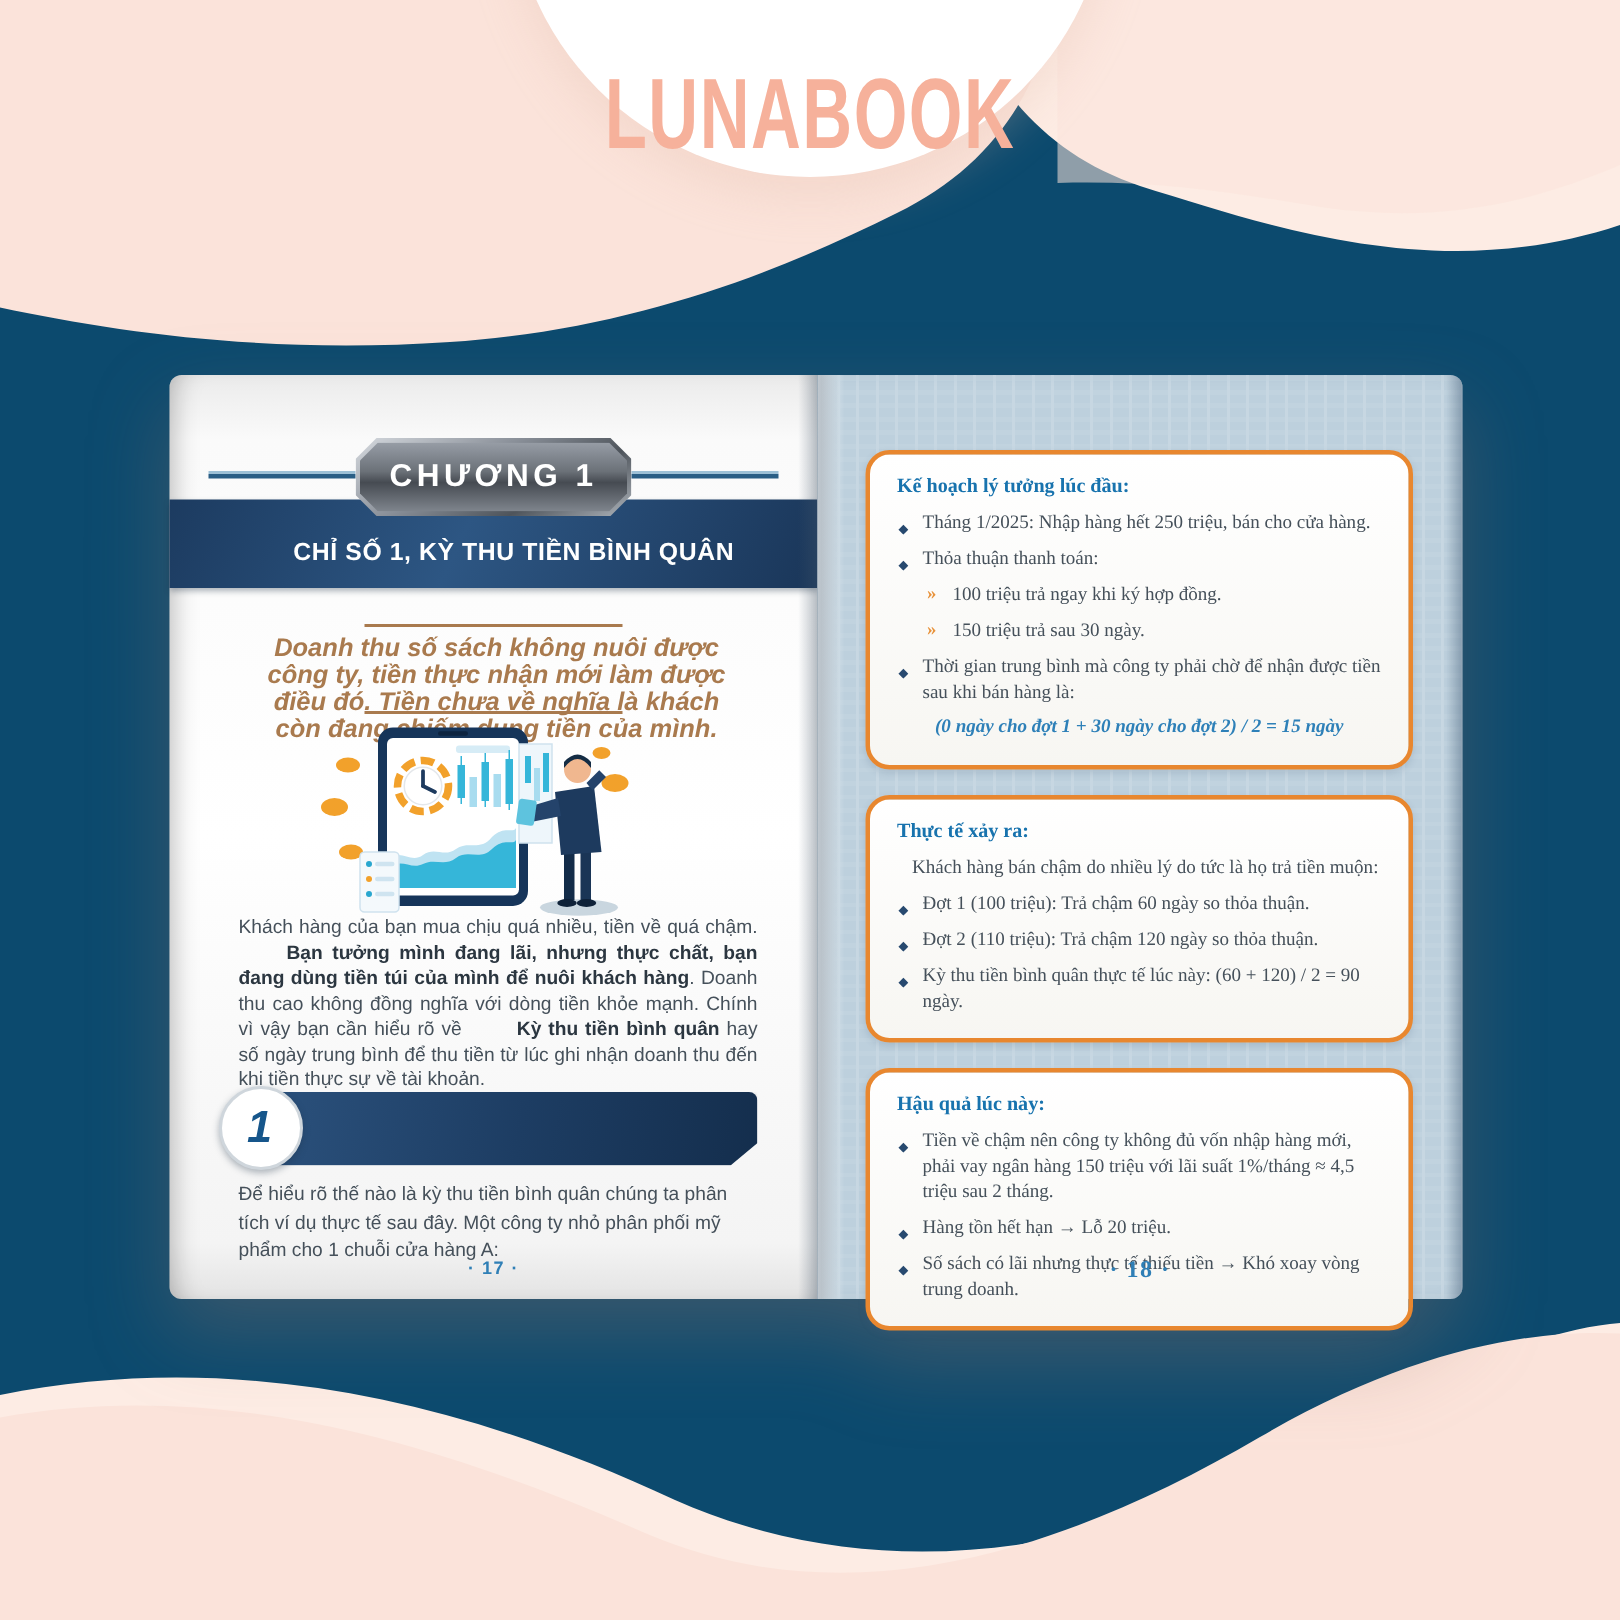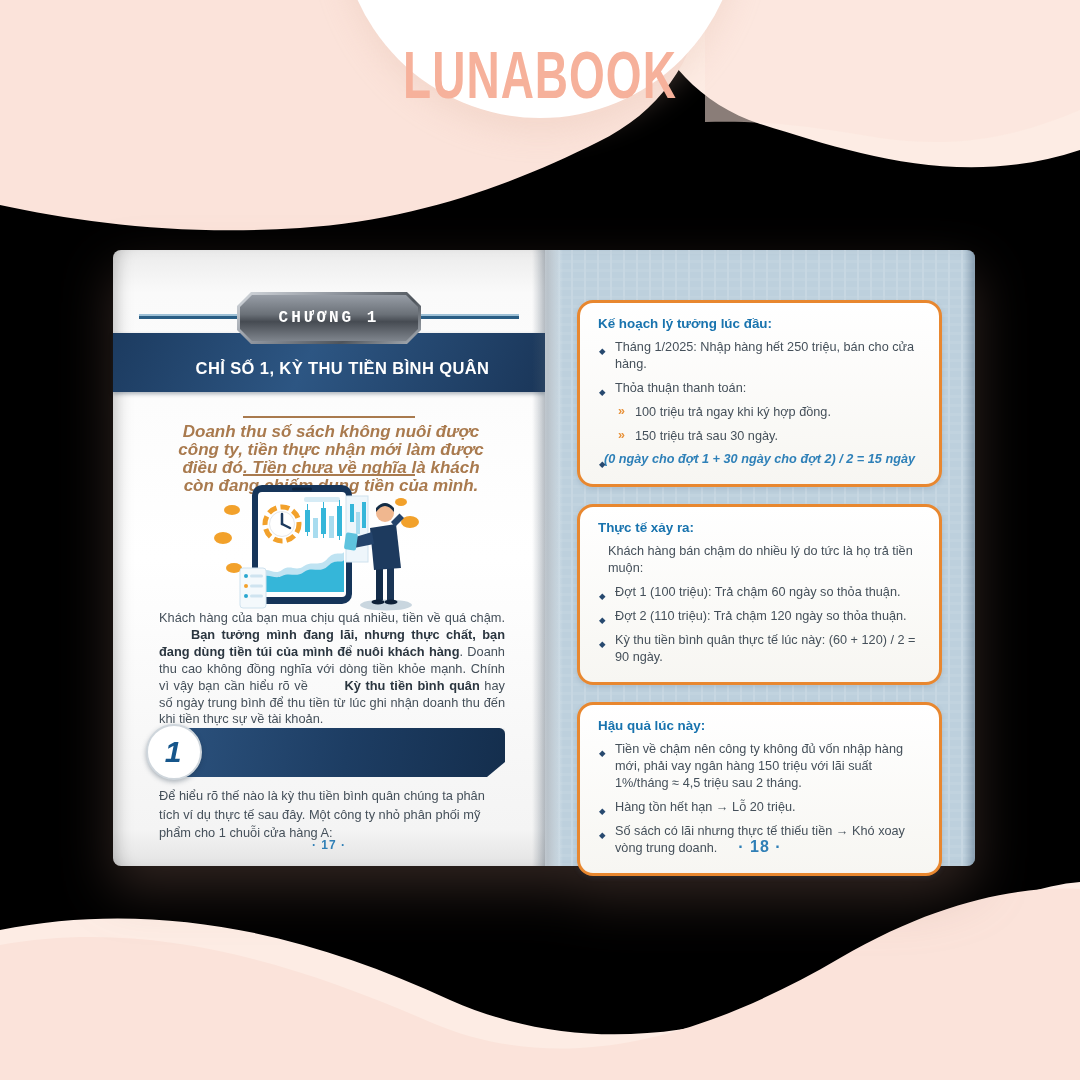--- a/index.html
+++ b/index.html
@@ -1,35 +1,35 @@
 <!DOCTYPE html>
 <html><head>
 <meta charset="utf-8">
 <style>
   html,body{margin:0;padding:0;background:#fffdfc;}
   .stage{position:relative;width:1080px;height:1080px;overflow:hidden;
-    background:#000000;font-family:"Liberation Sans","DejaVu Sans",sans-serif;}
+    background:#0c4a6e;font-family:"Liberation Sans","DejaVu Sans",sans-serif;}
   .bg-svg{position:absolute;inset:0;display:block;}
 
   
   .brand-circle{position:absolute;left:340px;top:-282px;width:400px;height:400px;
     border-radius:50%;background:#ffffff;box-shadow:0 14px 30px rgba(225,185,170,.28);}
   .brand-logo{position:absolute;top:36px;left:0;right:0;text-align:center;
     font-size:46px;font-weight:900;letter-spacing:1px;color:#f6b19b;
     transform:scaleY(1.45);transform-origin:top center;}
 
   
   .book{position:absolute;left:113px;top:250px;width:862px;height:616px;
     filter:drop-shadow(0 22px 26px rgba(160,120,105,.30));}
   .page{position:absolute;top:0;height:100%;}
   .page-left{left:0;width:432px;border-radius:8px 0 0 8px;
     background:linear-gradient(180deg,#ebebeb 0%,#fafafa 7%,#ffffff 50%,#f4f4f4 94%,#e3e3e3 100%);
     box-shadow:inset 14px 0 18px -12px rgba(0,0,0,.28), inset -10px 0 14px -12px rgba(0,0,0,.20);}
   .page-right{left:432px;width:430px;border-radius:0 8px 8px 0;background:#bdd0dd;
-    box-shadow:inset -6px 0 14px -8px rgba(50,75,100,.30);}
+    box-shadow:inset -6px 0 14px -8px rgba(50,75,100,.30);font-family:Liberation Serif, serif;}
   .rp-curl{position:absolute;left:0;top:0;bottom:0;width:18px;
     background:linear-gradient(90deg,#f3f6f8 0%,#d6e2ea 55%,rgba(189,208,221,0) 100%);}
   .rp-edge{position:absolute;right:0;top:0;bottom:0;width:11px;border-radius:0 8px 8px 0;
     background:linear-gradient(90deg,rgba(80,105,130,0),rgba(80,105,130,.42));}
   .rp-texture{position:absolute;inset:0;opacity:.16;pointer-events:none;border-radius:0 8px 8px 0;
     background:repeating-linear-gradient(90deg,rgba(255,255,255,.9) 0 2px,transparent 2px 13px),
                repeating-linear-gradient(0deg,rgba(255,255,255,.35) 0 3px,transparent 3px 9px);}
   .spine{position:absolute;left:419px;top:0;width:28px;height:100%;pointer-events:none;
     background:linear-gradient(90deg,rgba(70,90,110,0) 0%,rgba(70,90,110,.30) 44%,rgba(28,48,68,.24) 56%,rgba(70,90,110,0) 100%);}
 
@@ -40,21 +40,21 @@
   .chapter-title{position:absolute;left:0;right:0;top:26px;text-align:center;
     color:#ffffff;font-weight:800;font-size:16.5px;letter-spacing:.4px;margin-left:27px;}
   .badge-wrap{position:absolute;left:50%;top:42px;transform:translateX(-50%);
     width:184px;height:52px;z-index:3;}
   .badge-outer{position:absolute;inset:0;background:linear-gradient(150deg,#d6dadf,#8a9099 40%,#4e545b 70%,#aeb4bb);
     clip-path:polygon(14px 0,calc(100% - 14px) 0,100% 14px,100% calc(100% - 14px),calc(100% - 14px) 100%,14px 100%,0 calc(100% - 14px),0 14px);}
   .badge-inner{position:absolute;inset:3px;
     background:linear-gradient(180deg,#979da6 0%,#6b7178 42%,#464b52 58%,#7f858d 100%);
     clip-path:polygon(12px 0,calc(100% - 12px) 0,100% 12px,100% calc(100% - 12px),calc(100% - 12px) 100%,12px 100%,0 calc(100% - 12px),0 12px);
     display:flex;align-items:center;justify-content:center;}
-  .badge-text{color:#ffffff;font-weight:800;font-size:16px;letter-spacing:3px;font-family:Liberation Mono, monospace;}
+  .badge-text{color:#ffffff;font-weight:800;font-size:21px;letter-spacing:3px;}
   .hline{position:absolute;height:0;border-top:2px solid #9dc0d6;border-bottom:3px solid #2a5e85;z-index:2;}
   .hline.left{left:26px;width:98px;top:64px;}
   .hline.right{right:26px;width:98px;top:64px;}
 
   .quote-rule{position:absolute;left:50%;transform:translateX(-50%);width:172px;border-top:2px solid #a97a4e;}
   .rule-top{top:166px;} .rule-bottom{top:224px;}
   .quote{position:absolute;left:58px;right:54px;top:173px;text-align:center;
     color:#a97a4e;font-size:17px;font-weight:700;font-style:italic;line-height:18px;}
 
   .illus{position:absolute;left:50%;top:230px;transform:translateX(-50%);}
@@ -216,21 +216,21 @@
       <div class="rp-curl"></div>
 
       <div class="rp-content">
 
         <div class="infobox">
           <div class="ib-title">Kế hoạch lý tưởng lúc đầu:</div>
           <div class="row"><span class="dm">◆</span><span>Tháng 1/2025: Nhập hàng hết 250 triệu, bán cho cửa hàng.</span></div>
           <div class="row"><span class="dm">◆</span><span>Thỏa thuận thanh toán:</span></div>
           <div class="row subrow"><span class="sb">»</span><span>100 triệu trả ngay khi ký hợp đồng.</span></div>
           <div class="row subrow"><span class="sb">»</span><span>150 triệu trả sau 30 ngày.</span></div>
-          <div class="row"><span class="dm">◆</span></div>
+          <div class="row"><span class="dm">◆</span><span>Thời gian trung bình mà công ty phải chờ để nhận được tiền sau khi bán hàng là:</span></div>
           <div class="formula">(0 ngày cho đợt 1 + 30 ngày cho đợt 2) / 2 = 15 ngày</div>
         </div>
 
         <div class="infobox">
           <div class="ib-title">Thực tế xảy ra:</div>
           <div class="row introrow">Khách hàng bán chậm do nhiều lý do tức là họ trả tiền muộn:</div>
           <div class="row"><span class="dm">◆</span><span>Đợt 1 (100 triệu): Trả chậm 60 ngày so thỏa thuận.</span></div>
           <div class="row"><span class="dm">◆</span><span>Đợt 2 (110 triệu): Trả chậm 120 ngày so thỏa thuận.</span></div>
           <div class="row"><span class="dm">◆</span><span>Kỳ thu tiền bình quân thực tế lúc này: (60 + 120) / 2 = 90 ngày.</span></div>
         </div>

